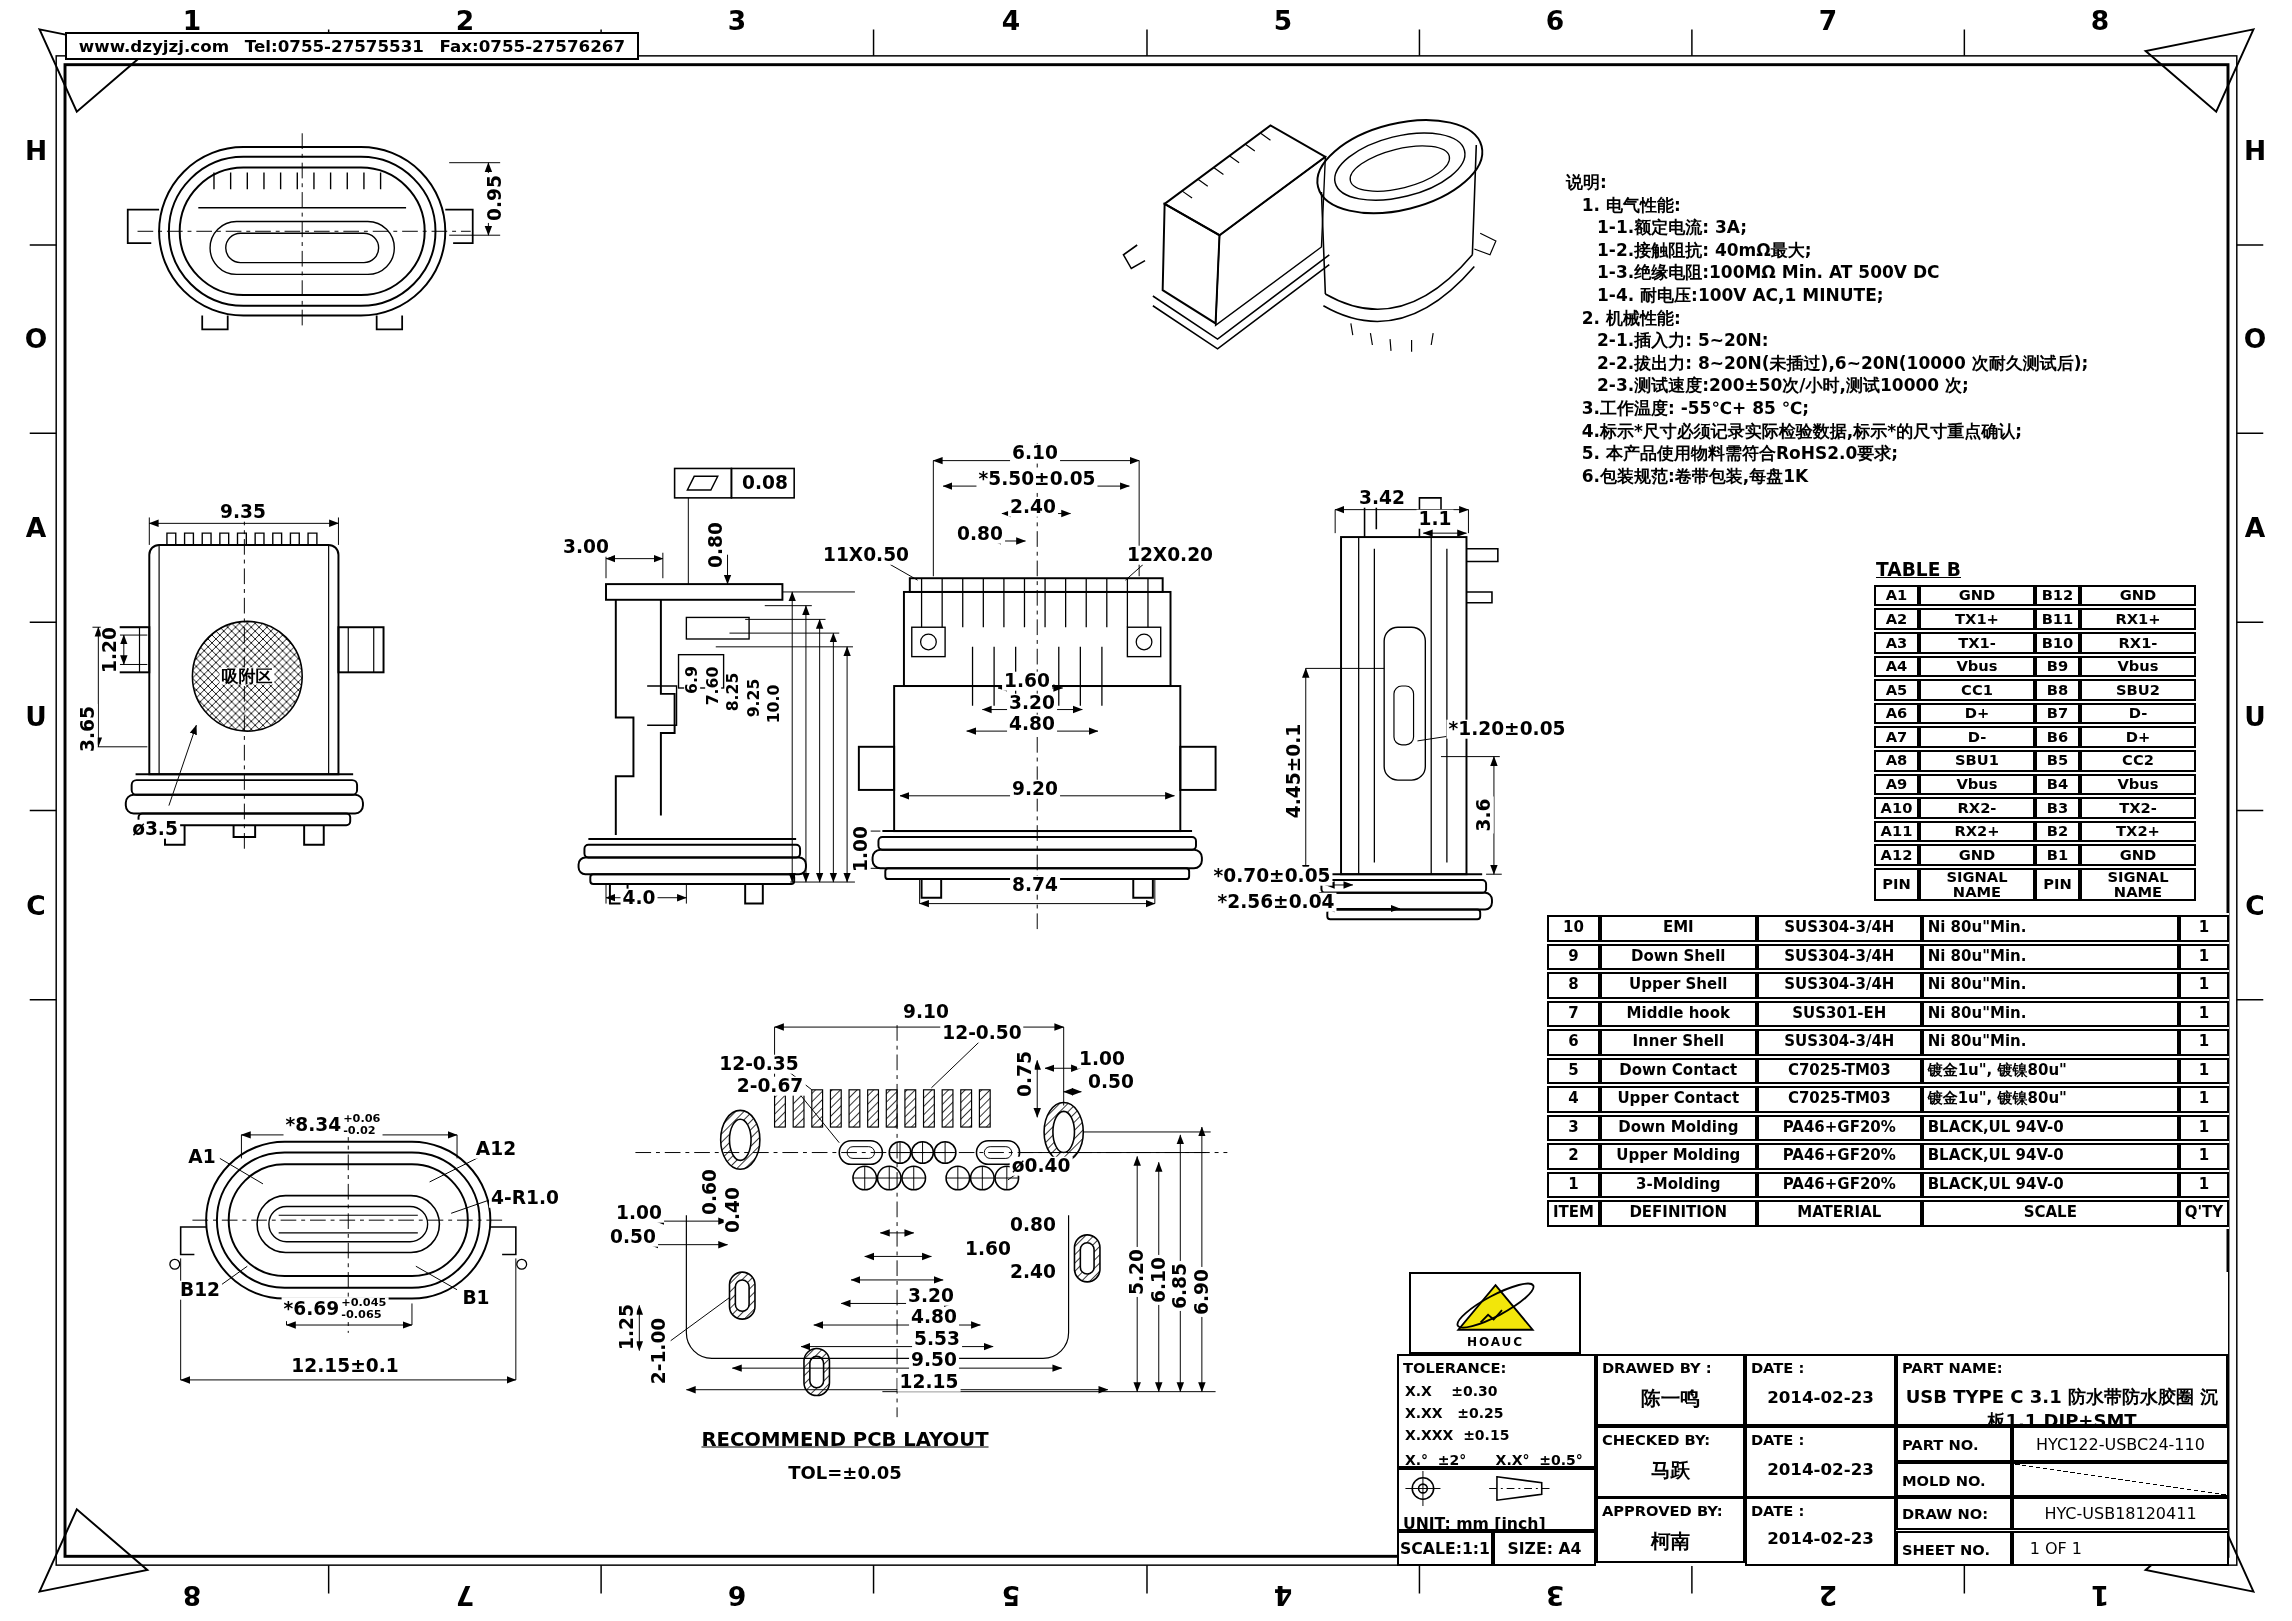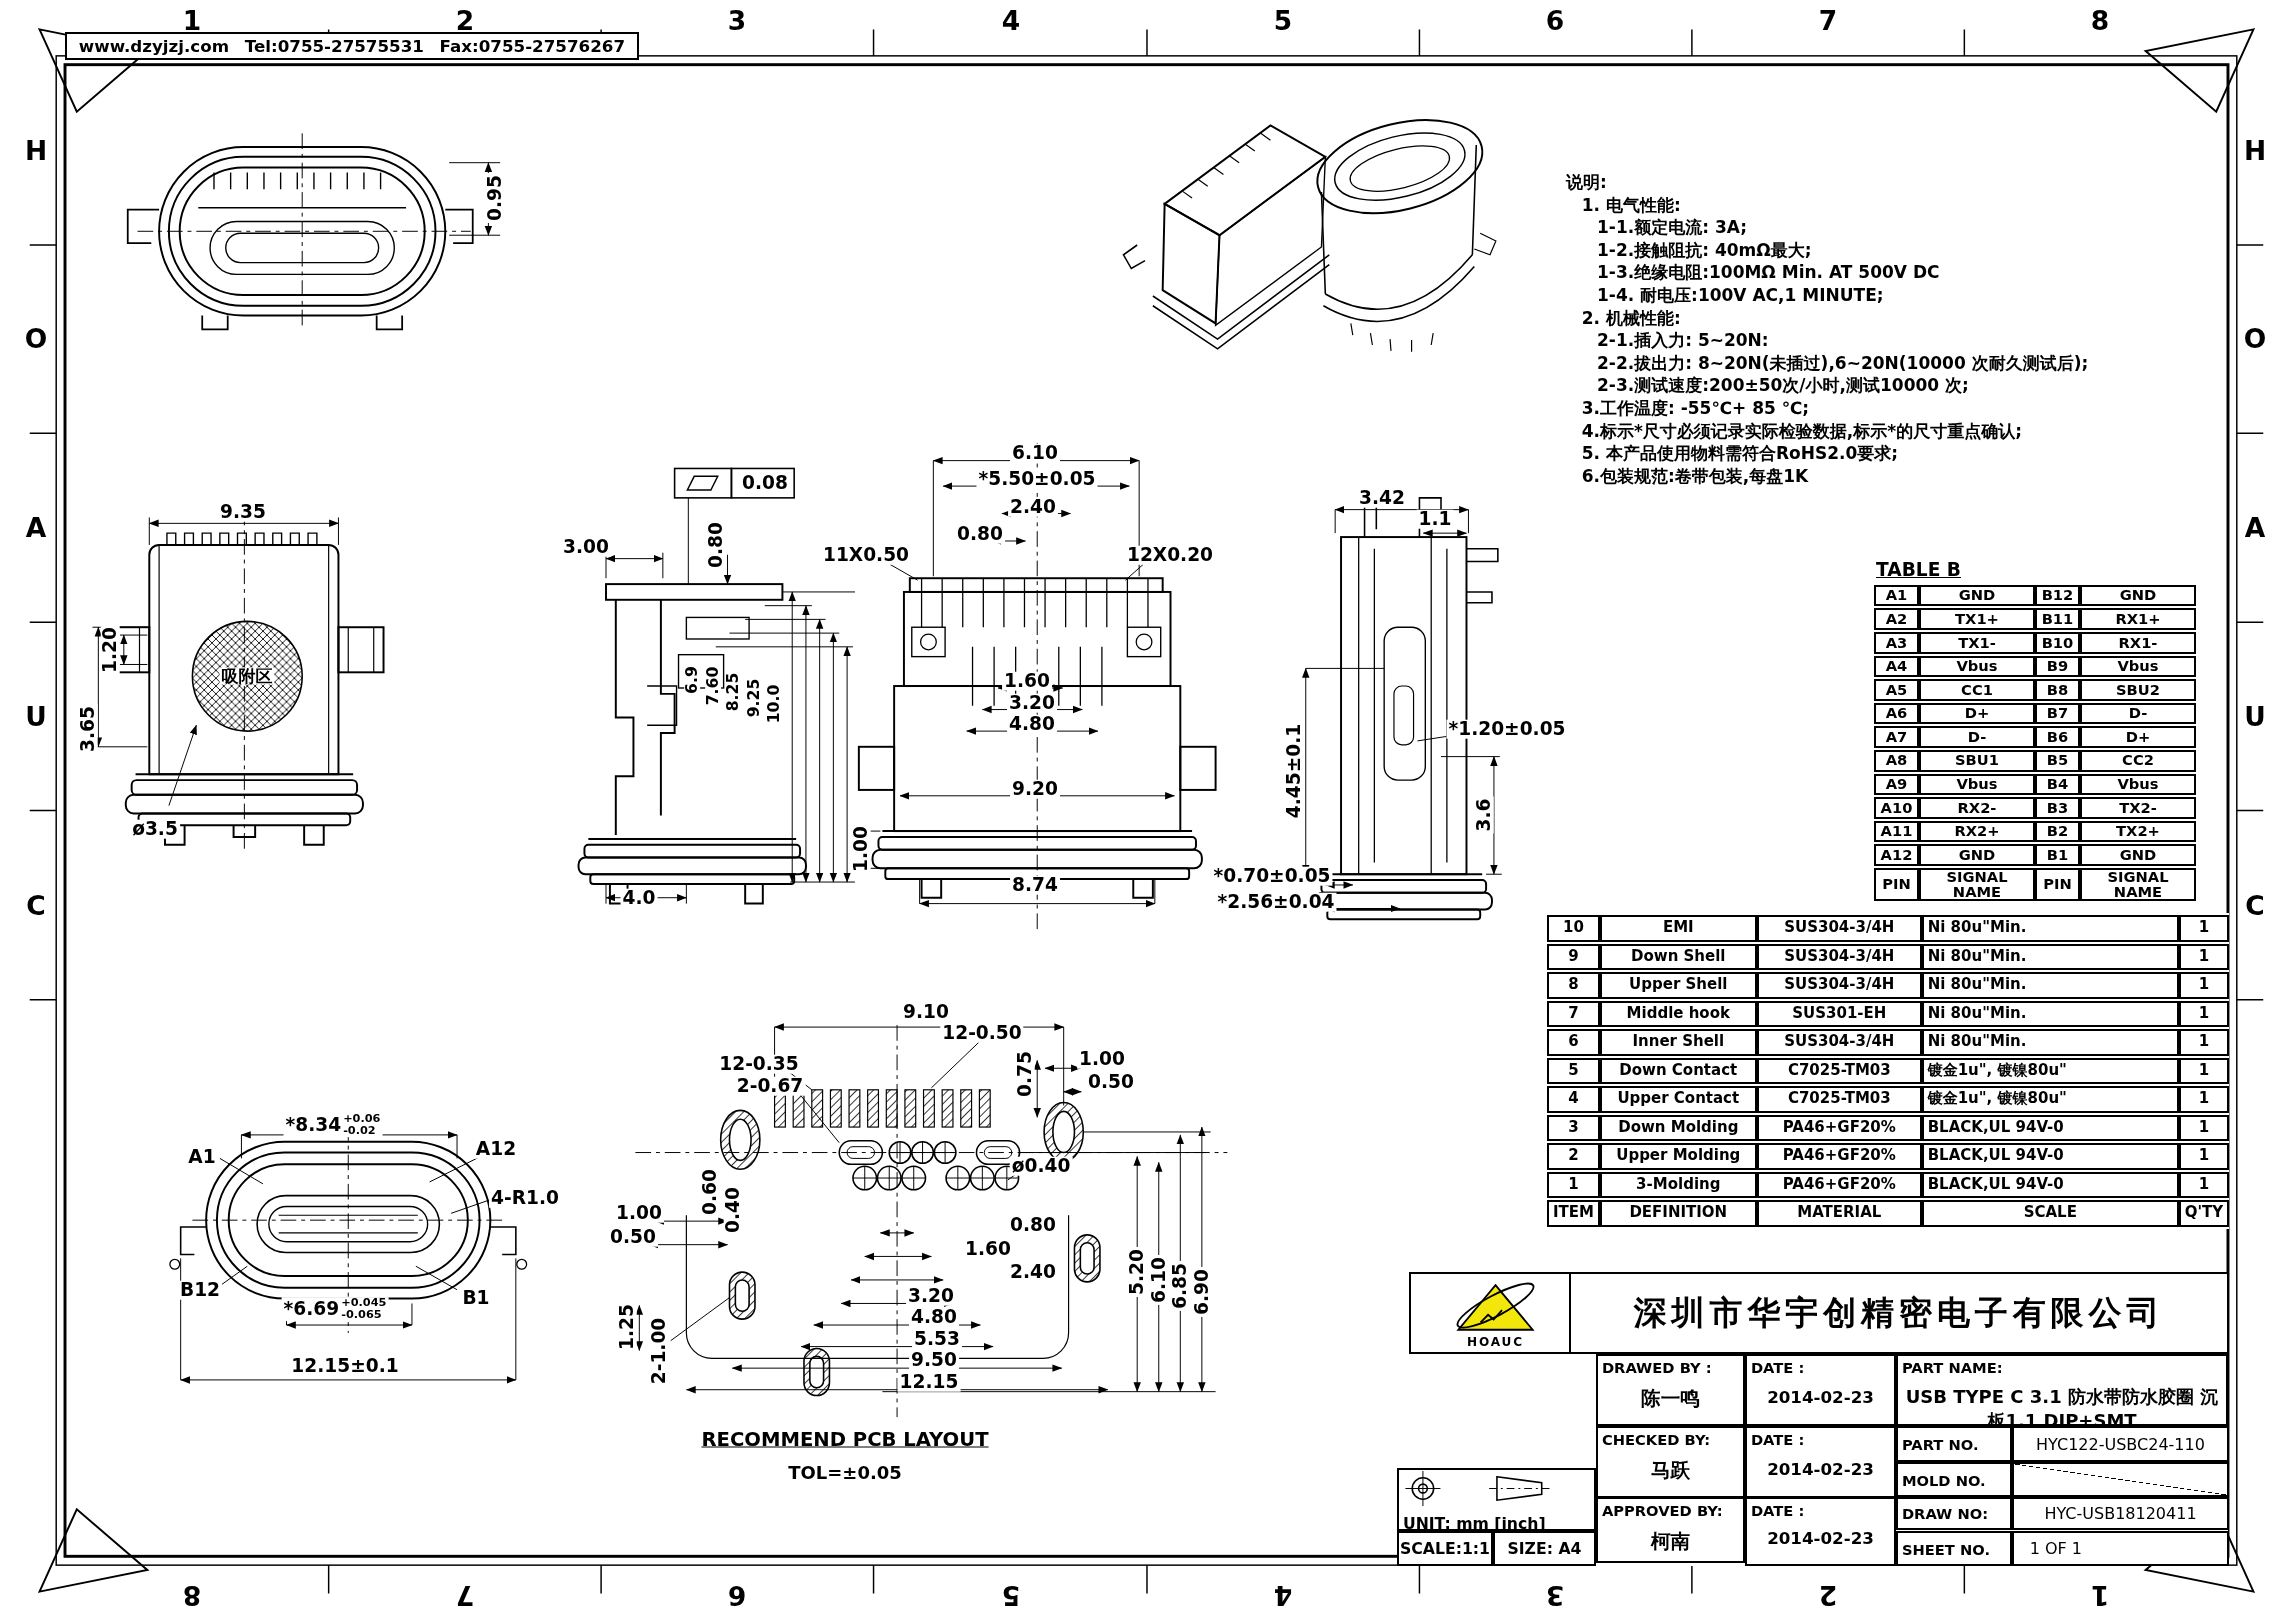--- a/index.html
+++ b/index.html
@@ -600,22 +600,31 @@
 
 <div class="tb">
   <div class="cell ctr" style="left:12px;top:0;width:172px;height:82px">
     <svg width="127" height="78" viewBox="0 0 100 84">
       <polygon points="50,12 90,60 10,60" fill="#f2e60a" stroke="#000" stroke-width="2"></polygon>
       <ellipse cx="50" cy="34" rx="46" ry="11" transform="rotate(-28 50 34)" fill="none" stroke="#000" stroke-width="2"></ellipse>
       <path d="M34 52l8-8 6 5 9-10" stroke="#000" fill="none" stroke-width="2"></path>
       <text x="50" y="78" font-size="13" font-weight="bold" letter-spacing="2" text-anchor="middle" fill="#000">HOAUC</text>
     </svg>
   </div>
-  <div class="cell company" style="left:172px;top:0;width:660px;height:82px">深圳市华宇创精密电子有限公司</div>
-
+
+  <div class="cell" style="left:0;top:82px;width:199px;height:114px">
+    <div class="lb">TOLERANCE:</div>
+    <div class="tolrow">X.X    ±0.30</div>
+    <div class="tolrow" style="padding-top:0">X.XX   ±0.25</div>
+    <div class="tolrow" style="padding-top:0">X.XXX  ±0.15</div>
+    <div style="display:flex;gap:17.6px">
+      <span class="tolrow">X.°  ±2°</span>
+      <span class="tolrow">X.X°  ±0.5°</span>
+    </div>
+  </div>
   <div class="cell" style="left:0;top:196px;width:199px;height:63px">
     <svg width="191" height="37" viewBox="0 0 195 38">
       <g stroke="#000" fill="none" stroke-width="1.6">
         <circle cx="24" cy="19" r="11"></circle>
             <circle cx="24" cy="19" r="4.5"></circle>
         <path d="M6 19h36M24 1v36" stroke-width="1"></path>
         <polygon points="100,7 146,13 146,25 100,31"></polygon>
         <path d="M92 19h62" stroke-width="1" stroke-dasharray="8 4 2 4"></path>
       </g>
     </svg>

